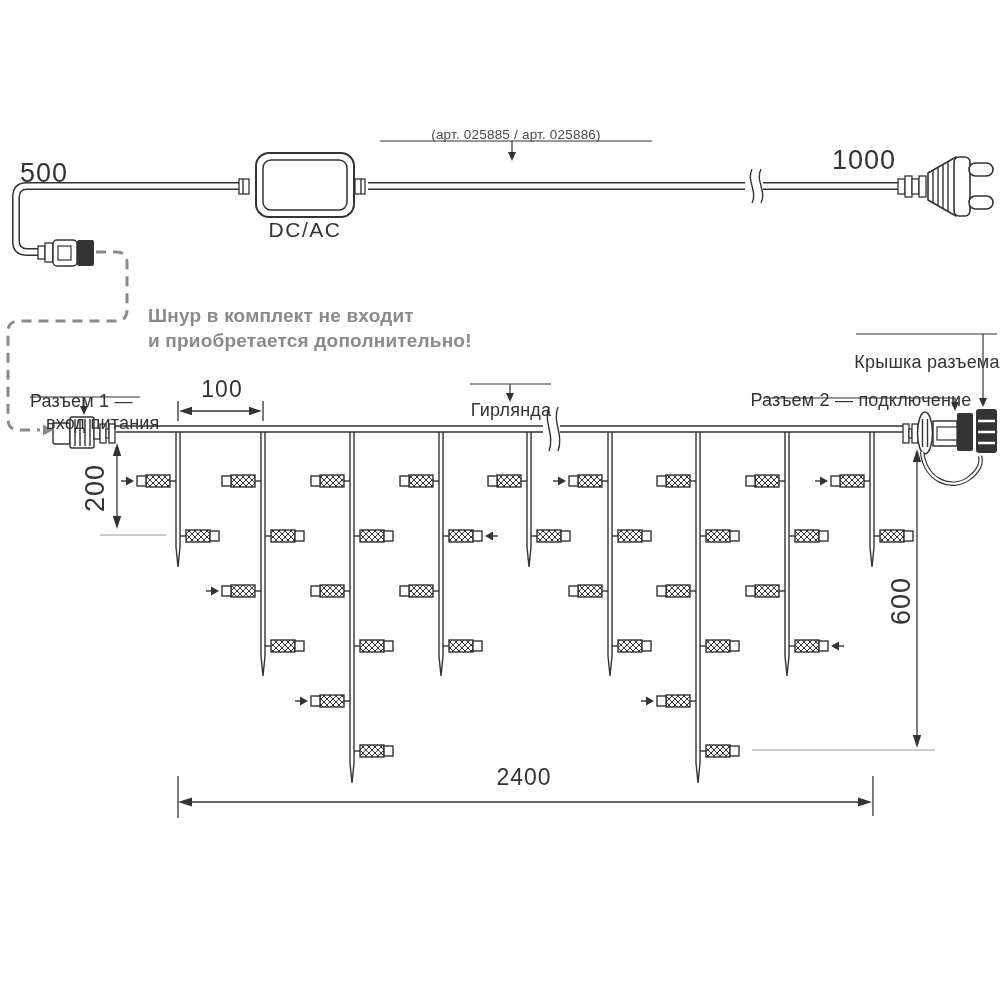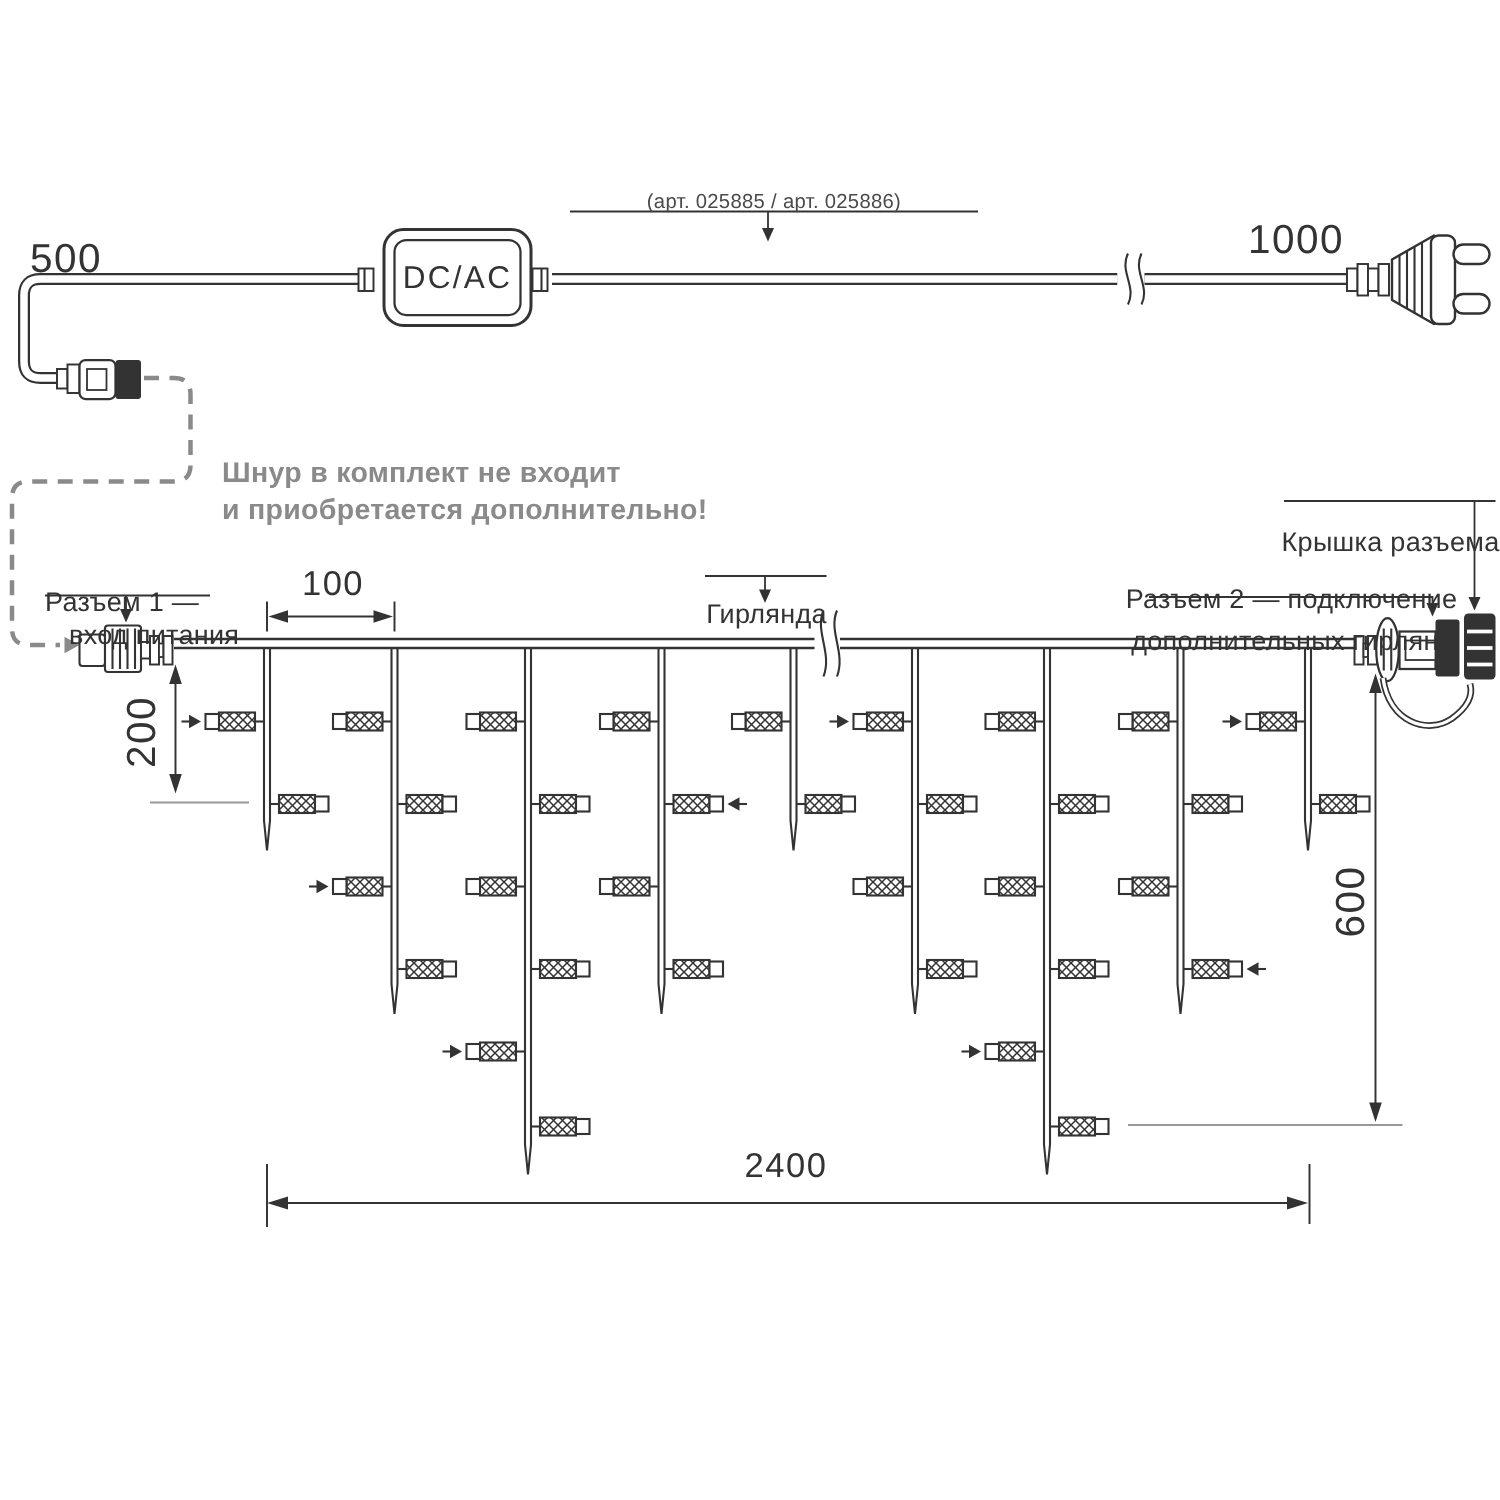--- a/index.html
+++ b/index.html
@@ -16,21 +16,21 @@
   #stage svg{position:absolute;left:0;top:0;}
   .lbl{position:absolute;white-space:nowrap;color:var(--ink);}
   .ctr{transform:translate(-50%,-50%);}
   .rot{transform:translate(-50%,-50%) rotate(-90deg);}
   .dimnum{font-size:27px;letter-spacing:1px;}
   .dimnum-sm{font-size:23px;letter-spacing:1px;}
   .callout{font-size:18px;letter-spacing:.2px;margin-top:44px;}
   .title1{font-size:19.5px;letter-spacing:.3px;}
   .title2{font-size:13.5px;color:#4a4a4a;letter-spacing:.2px;}
   .note{font-size:19px;font-weight:600;color:var(--gray);letter-spacing:.2px;margin-top:32px;}
-  .dcac{font-size:21px;letter-spacing:1.5px;}
+  .dcac{font-size:21px;letter-spacing:1.5px;margin-top:44px;}
   
   .ln{stroke:var(--ink);stroke-width:1.4;fill:none;}
   .ln2{stroke:var(--ink);stroke-width:1.6;fill:none;}
   .fill{fill:var(--ink);stroke:none;}
   .white{fill:#fff;stroke:none;}
   .box{fill:#fff;stroke:var(--ink);}
   .dark{fill:var(--ink);stroke:none;}
   .cordO{stroke:var(--ink);stroke-width:8;fill:none;stroke-linejoin:round;}
   .cordI{stroke:#fff;stroke-width:5;fill:none;stroke-linejoin:round;}
   .lanyO{stroke:var(--ink);stroke-width:4.5;fill:none;}
@@ -359,19 +359,18 @@
 
   <div class="lbl callout" style="left:30px;top:347px;">Разъем 1 —</div>
   <div class="lbl callout" style="left:46px;top:369px;">вход питания</div>
 
   <div class="lbl ctr dimnum-sm" style="left:222px;top:389px;">100</div>
 
   <div class="lbl ctr callout" style="left:511px;top:366px;">Гирлянда</div>
 
   <div class="lbl ctr callout" style="left:927px;top:318px;">Крышка разъема</div>
   <div class="lbl ctr callout" style="left:861px;top:356px;text-align:center;">Разъем 2 — подключение</div>
-  <div class="lbl ctr callout" style="left:862px;top:384px;">дополнительных гирлянд</div>
 
   <div class="lbl rot dimnum" style="left:95px;top:488px;">200</div>
   <div class="lbl rot dimnum" style="left:901px;top:601px;">600</div>
 
   <div class="lbl ctr dimnum-sm" style="left:524px;top:777px;">2400</div>
 </div>
 
 </body></html>

